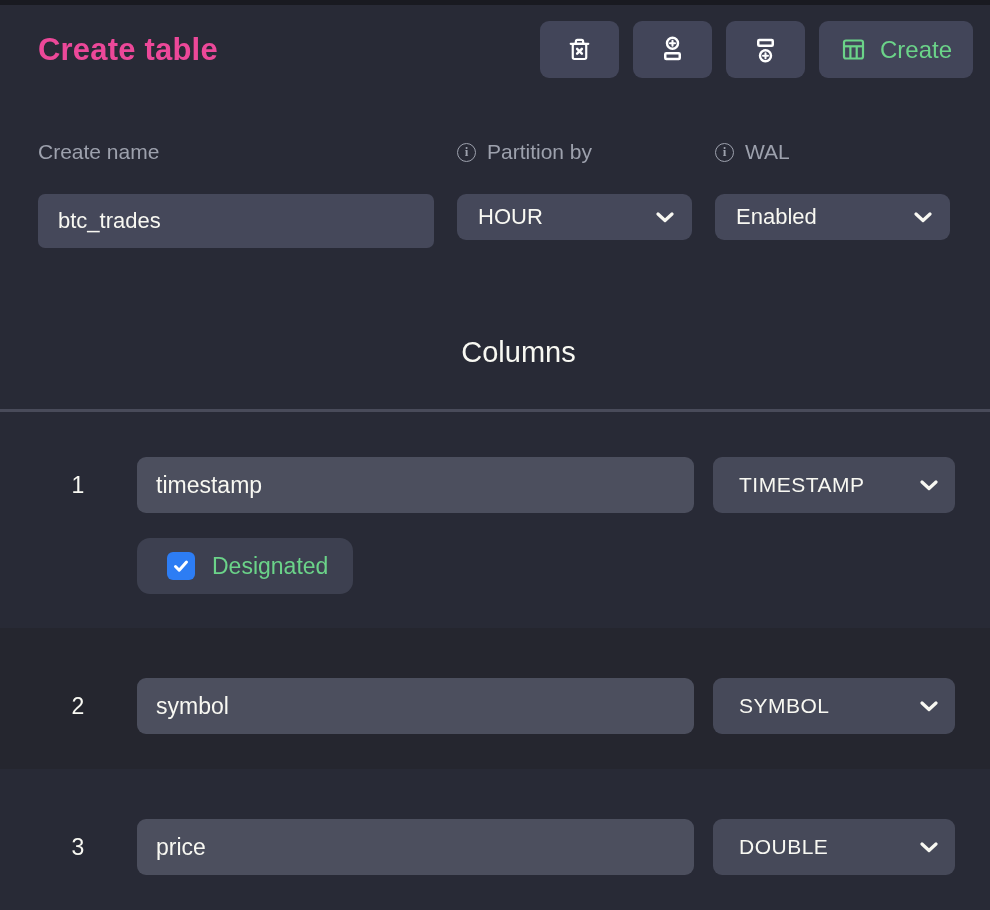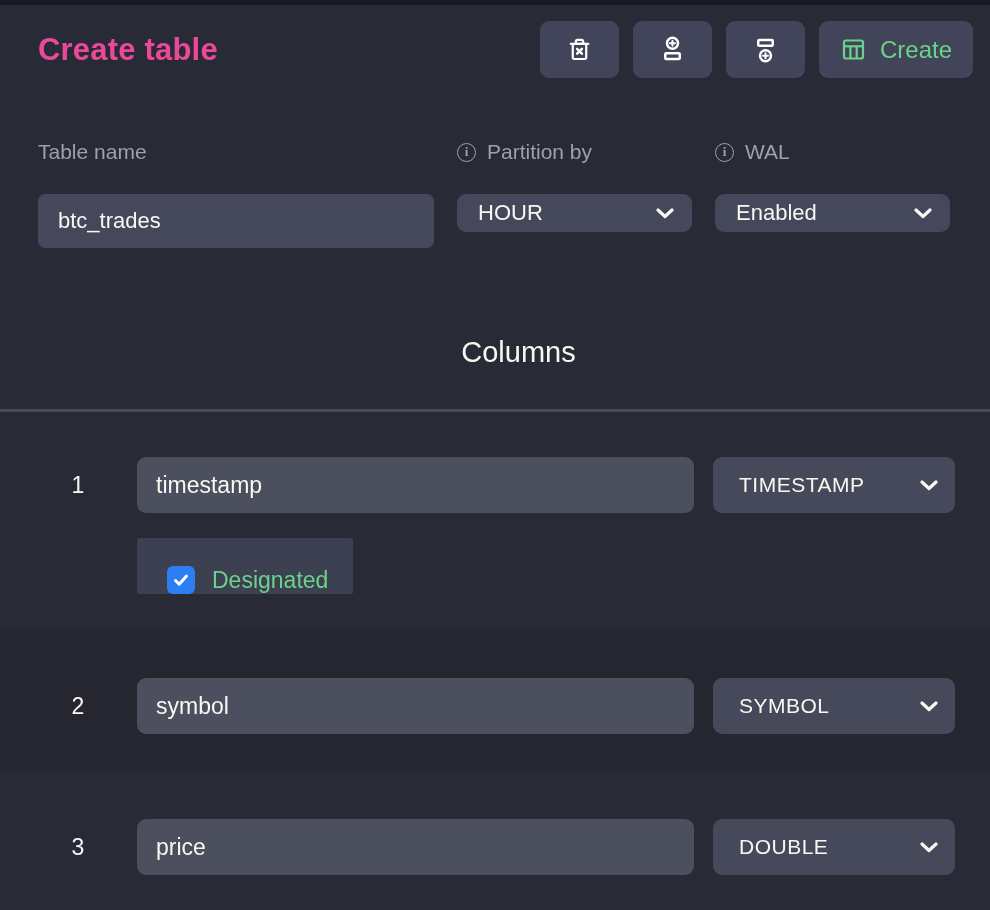--- a/index.html
+++ b/index.html
@@ -41,21 +41,21 @@
     box-sizing: border-box; flex: none;
   }
   .control-gap { margin-top: 28px; }
   .text-input {
     height: 54px; width: 100%; box-sizing: border-box;
     background: #45485a; border: none; border-radius: 7px;
     color: #f8f8f2; font-size: 22px; padding: 0 20px;
     font-family: "Liberation Sans", sans-serif; outline: none;
   }
   .select {
-    height: 38px; box-sizing: border-box;
+    height: 46px; box-sizing: border-box;
     background: #45485a; border-radius: 9px;
     display: flex; align-items: center; justify-content: space-between;
     font-size: 22px; padding: 0 18px 0 21px; cursor: pointer;
   }
 
   
   .columns-heading { text-align: center; font-size: 29px; margin-top: 88px; margin-left: 47px; }
   .divider { height: 3px; background: #494b5a; margin-top: 40px; }
 
   .col-row { box-sizing: border-box; }
@@ -72,22 +72,22 @@
   }
   .type-select {
     margin-left: 19px; width: 242px; height: 56px; box-sizing: border-box;
     background: #464959; border-radius: 9px;
     display: flex; align-items: center; justify-content: space-between;
     font-size: 21px; letter-spacing: .5px; padding: 0 17px 0 26px;
     cursor: pointer; flex: none;
   }
   .designated-line { margin-left: 99px; margin-top: 25px; }
   .designated-pill {
-    display: inline-flex; align-items: flex-end; height: 56px;
-    background: #3d4050; border-radius: 2px;
+    display: inline-flex; align-items: center; height: 56px;
+    background: #3d4050; border-radius: 13px;
     padding: 0 25px 0 30px; gap: 17px; cursor: pointer;
   }
   .checkbox {
     width: 28px; height: 28px; background: #2d7df4; border-radius: 6px;
     display: flex; align-items: center; justify-content: center; flex: none;
   }
   .designated-label { color: #6bd389; font-size: 23px; }
 </style>
 </head>
 <body>
@@ -135,21 +135,21 @@
         <span class="create-label">Create</span>
       </button>
 
     </div>
   </div>
 
   <div class="form-row">
 
     <div class="field f-name">
       <div class="label">
-        <span>Table name</span>
+        <span>Create name</span>
       </div>
       <input class="text-input control-gap" type="text" value="btc_trades" style="">
     </div>
 
     <div class="field f-part">
       <div class="label">
         <span class="info-icon">i</span>
         <span>Partition by</span>
       </div>
       <div class="select control-gap">

